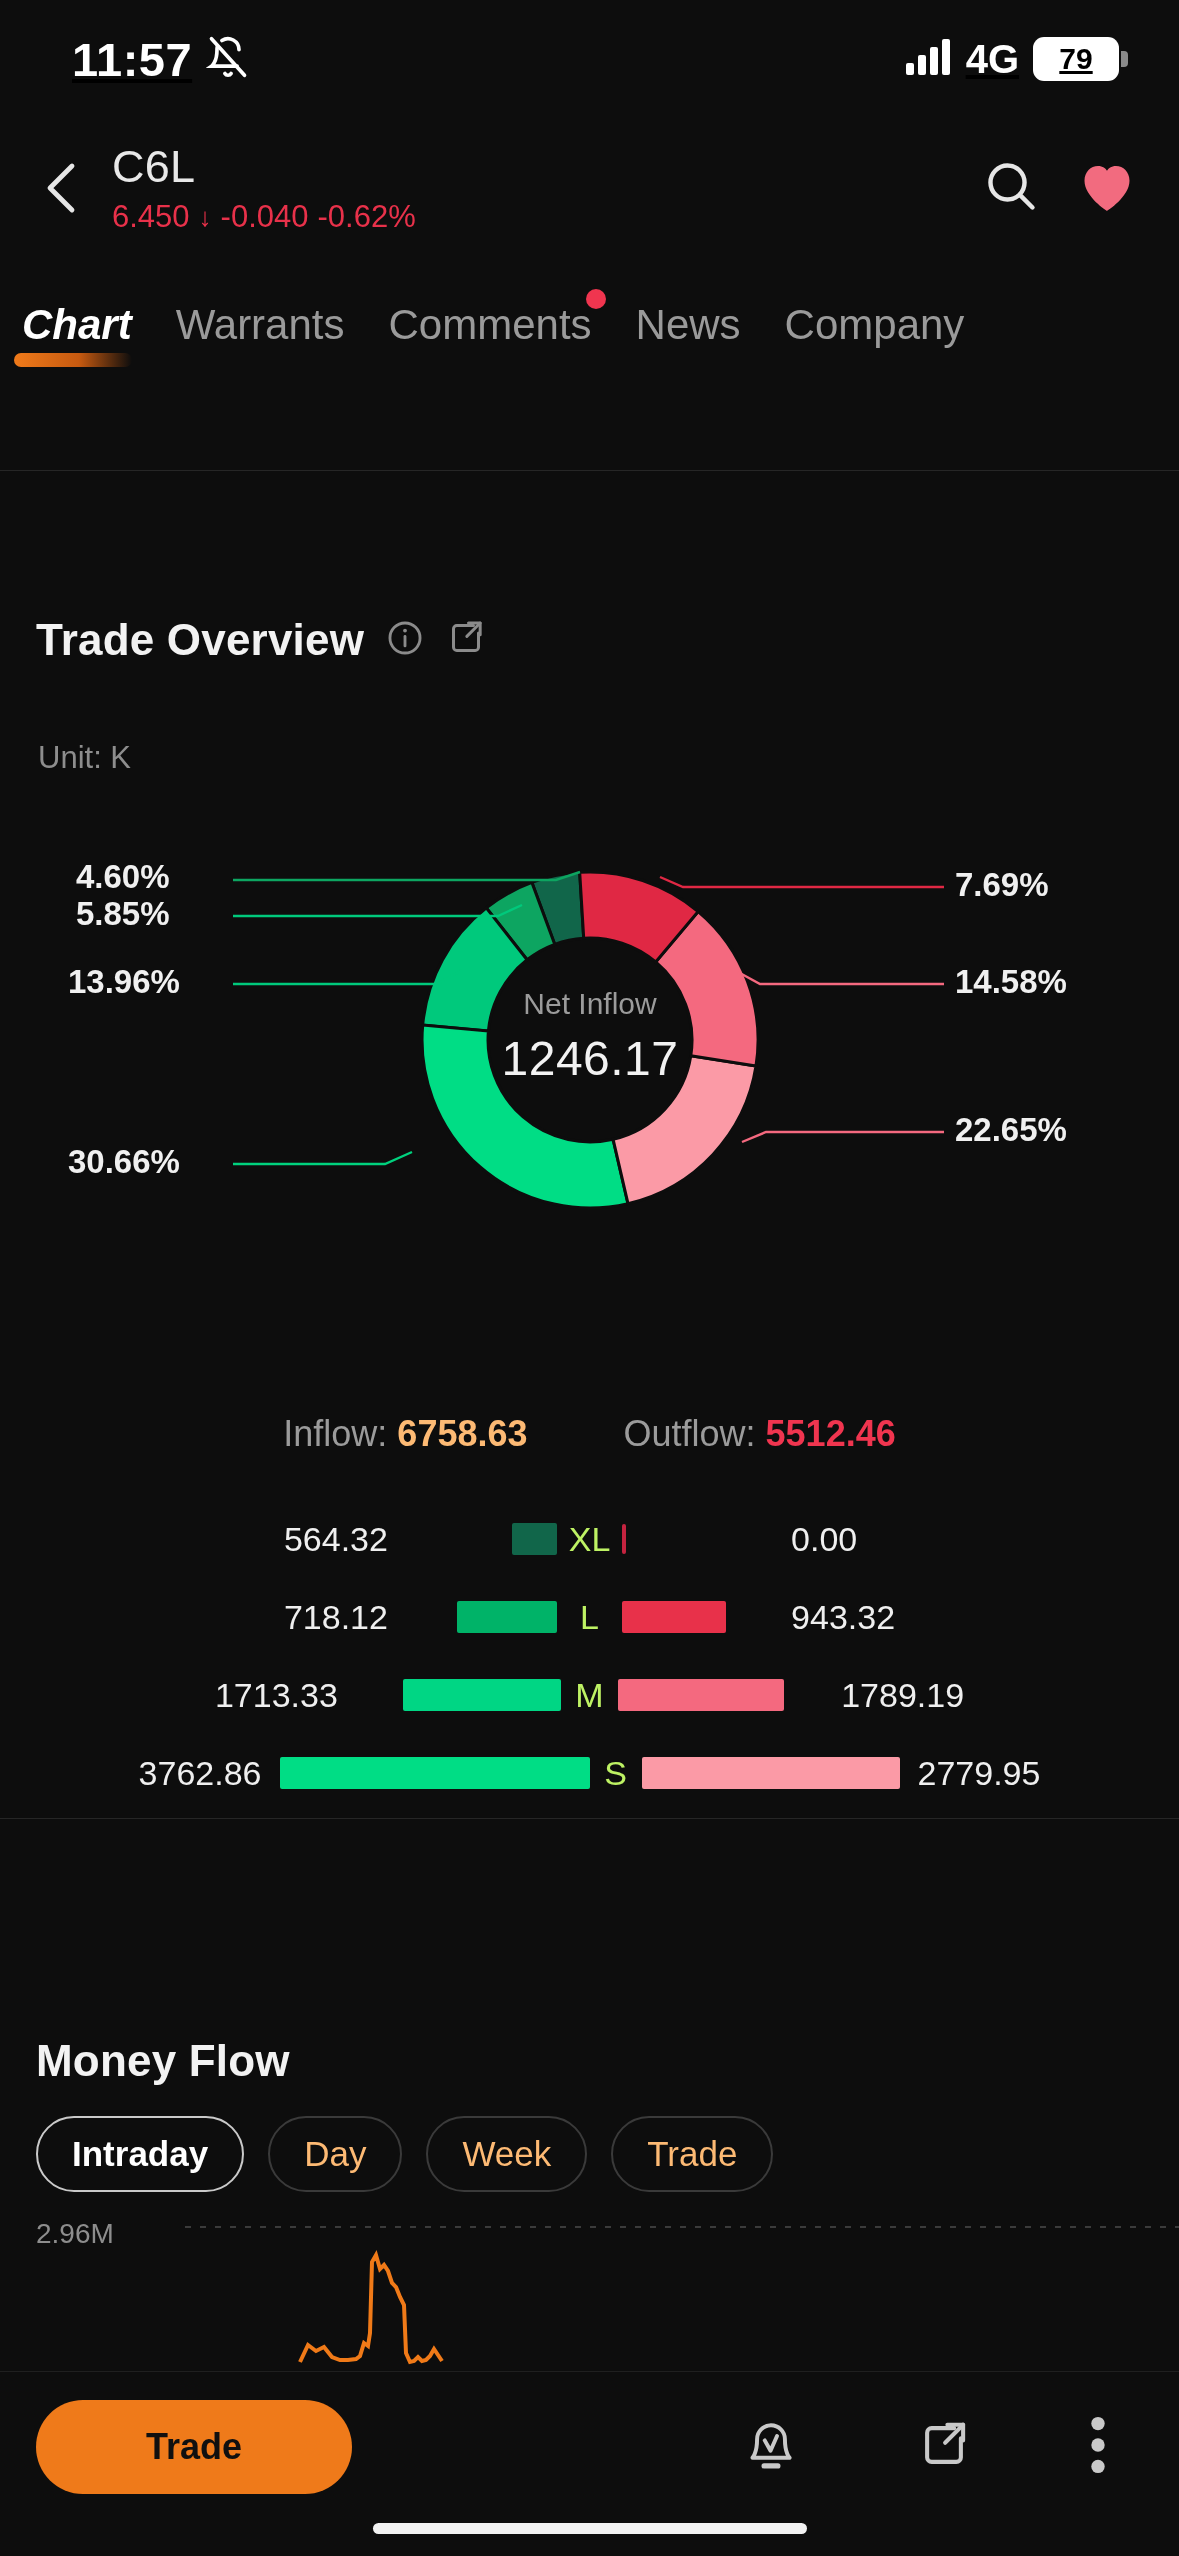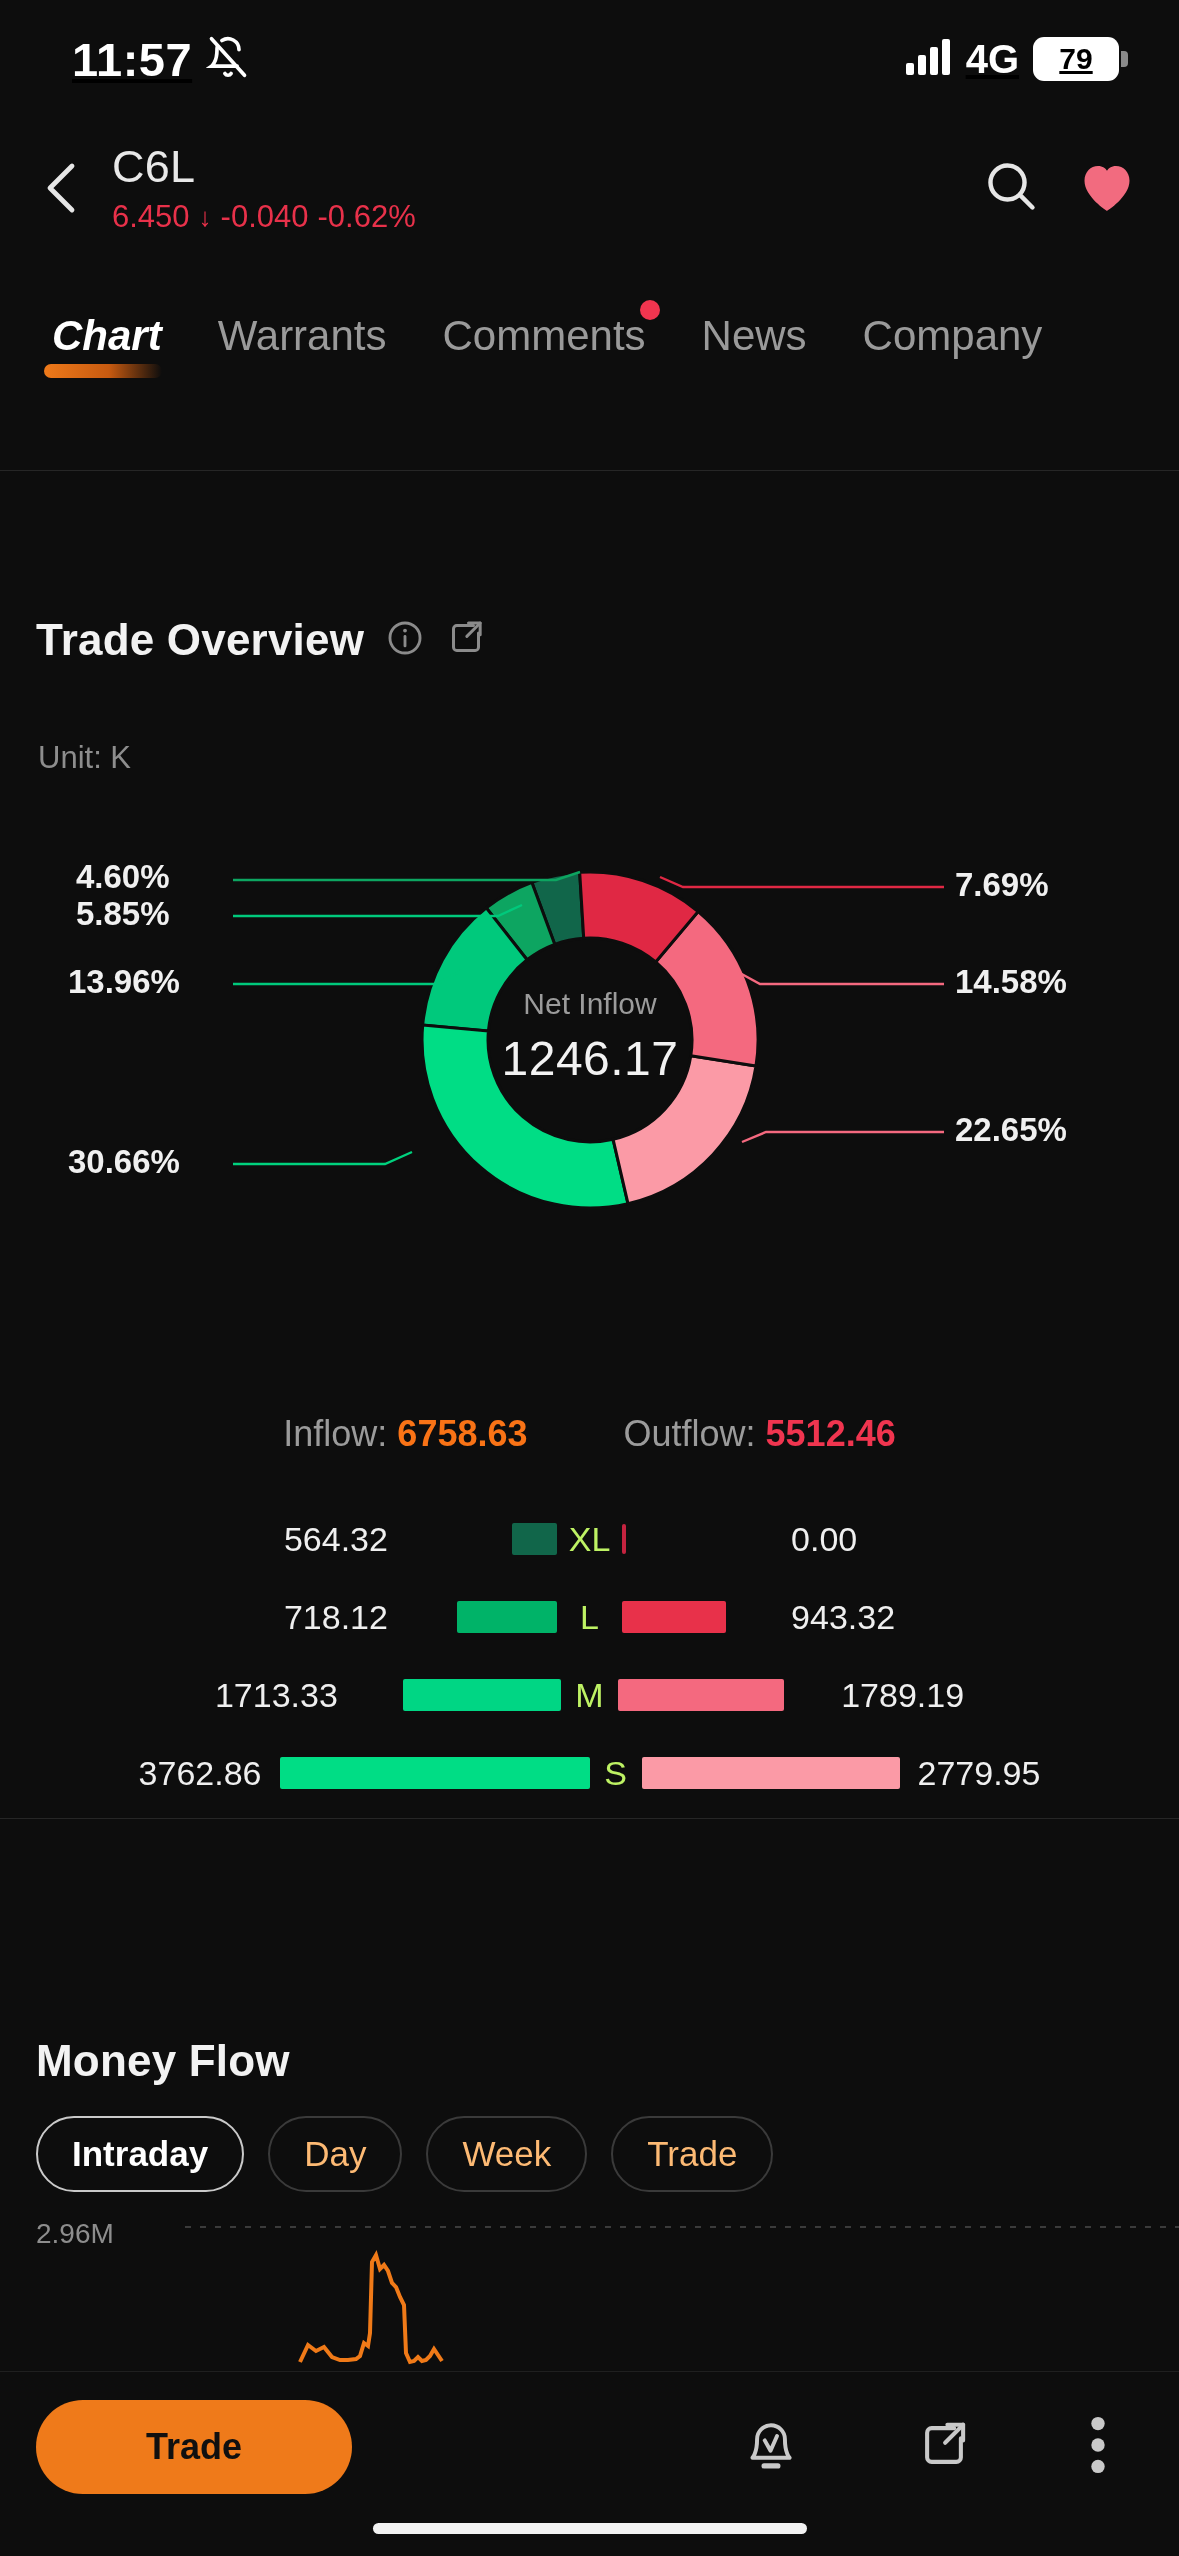--- a/index.html
+++ b/index.html
@@ -41,22 +41,22 @@
   }
   .back-btn { width:64px; height:64px; display:flex; align-items:center; justify-content:center; }
   .titleblock { margin-left:18px; display:flex; flex-direction:column; gap:6px; }
   .ticker { color:#e8e8e8; font-size:45px; font-weight:500; letter-spacing:0.3px; }
   .pricerow { display:flex; align-items:center; gap:9px; color:#e8314a; font-size:31px; }
   .arrow-down { font-size:26px; line-height:1; }
   .header-actions { margin-left:auto; display:flex; align-items:center; gap:38px; }
 
   
   .tabs {
-    position:absolute; top:312px; left:0; width:1179px; height:110px;
-    display:flex; align-items:flex-start; padding-left:30px; gap:12px;
+    position:absolute; top:301px; left:0; width:1179px; height:110px;
+    display:flex; align-items:flex-start; gap:0;
   }
   .tab {
     position:relative; padding:0 22px; color:#9a9a9a; font-size:42px; font-weight:400; white-space:nowrap;
   }
   .tab.active { color:#fff; font-style:italic; font-weight:600; }
   .tab.active .underline {
     position:absolute; left:14px; bottom:-18px; width:118px; height:14px; border-radius:8px;
     background:linear-gradient(90deg,#ef7a1a 0%, #c75a10 55%, rgba(160,70,10,0) 100%);
   }
   .tab .dot {
@@ -88,21 +88,21 @@
   .pct-label {
     position:absolute; color:#f0f0f0; font-size:33px; font-weight:600; white-space:nowrap;
   }
 
   
   .flow-summary {
     position:absolute; top:1413px; left:0; width:1179px;
     display:flex; justify-content:center; gap:96px; font-size:36px;
   }
   .flow-summary .lab { color:#9b9b9b; }
-  .inflow-val { color:#f97316; font-weight:600; }
+  .inflow-val { color:#fdba74; font-weight:600; }
   .outflow-val { color:#f0354f; font-weight:600; }
 
   .bars { position:absolute; top:1500px; left:0; width:1179px; }
   .bar-row {
     display:flex; align-items:center; height:78px; width:1179px;
   }
   .bnum { font-size:34px; color:#efefef; white-space:nowrap; }
   .bnum.left { width:430px; text-align:right; padding-right:18px; }
   .bnum.right { width:430px; text-align:left; padding-left:18px; }
   .bar-left-wrap { width:160px; display:flex; justify-content:flex-end; }

